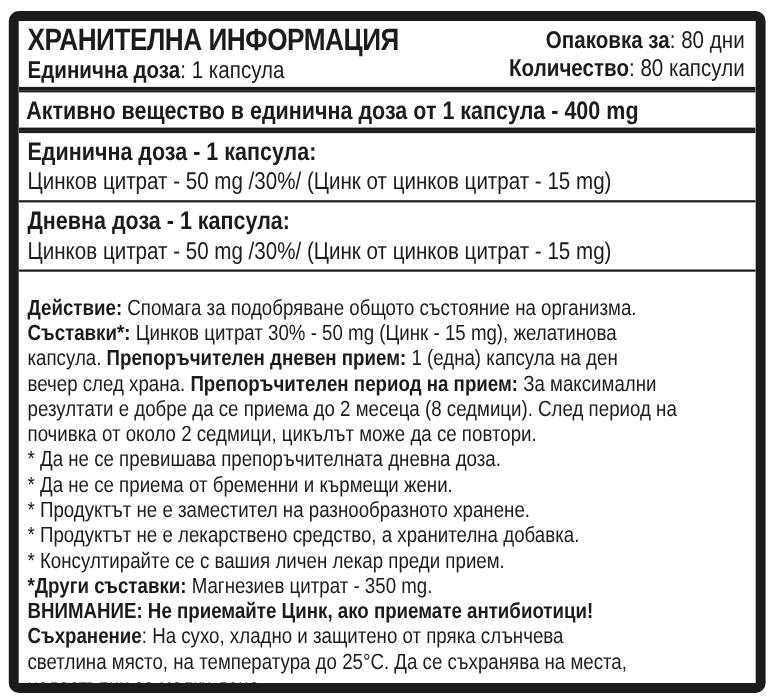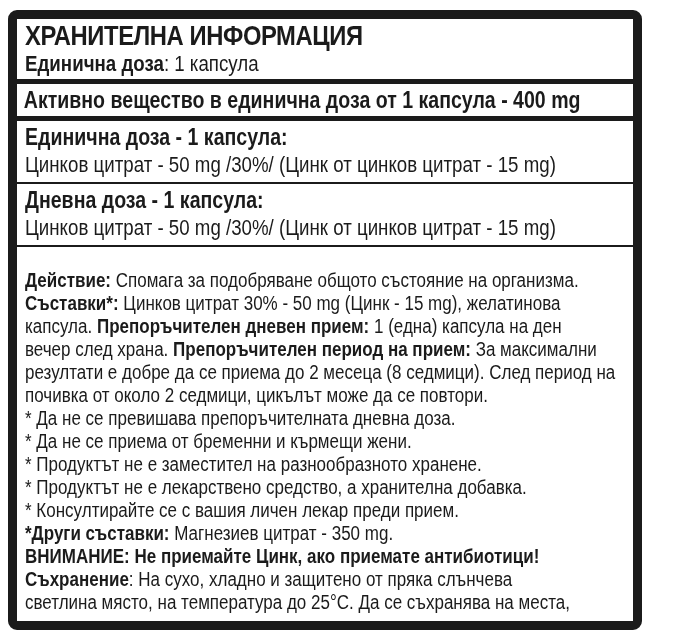--- a/index.html
+++ b/index.html
@@ -10,21 +10,21 @@
   html, body {
     margin: 0; padding: 0;
     width: 700px; height: 634px;
     background: var(--paper);
     font-family: "Liberation Sans", sans-serif;
     color: var(--ink);
   }
   .label-frame {
     position: absolute;
     left: 8px; top: 10px;
-    width: 634px; height: 620px;
+    width: 688px; height: 620px;
     border: 9px solid var(--ink);
     border-radius: 9px;
     background: var(--paper);
     overflow: hidden;
   }
   
   .cond   { transform: scaleX(0.85); transform-origin: 0 50%; white-space: nowrap; }
   .cond-r { transform: scaleX(0.85); transform-origin: 100% 50%; white-space: nowrap; }
   .b { font-weight: bold; }
 
@@ -57,20 +57,24 @@
 </head>
 <body>
 
 <div class="label-frame">
 
   <div class="header">
     <div class="h-left">
       <div class="title cond">ХРАНИТЕЛНА ИНФОРМАЦИЯ</div>
       <div class="subline cond"><span class="b">Единична доза</span><span>: 1 капсула</span></div>
     </div>
+    <div class="h-right">
+      <div class="subline cond-r"><span class="b">Опаковка за</span><span>: 80 дни</span></div>
+      <div class="subline cond-r"><span class="b">Количество</span><span>: 80 капсули</span></div>
+    </div>
   </div>
 
   <div class="rule-double"></div>
 
   <div class="active cond">Активно вещество в единична доза от 1 капсула - 400 mg</div>
 
   <div class="rule-double"></div>
 
   <div class="section">
     <div class="sec-h cond">Единична доза - 1 капсула:</div>

